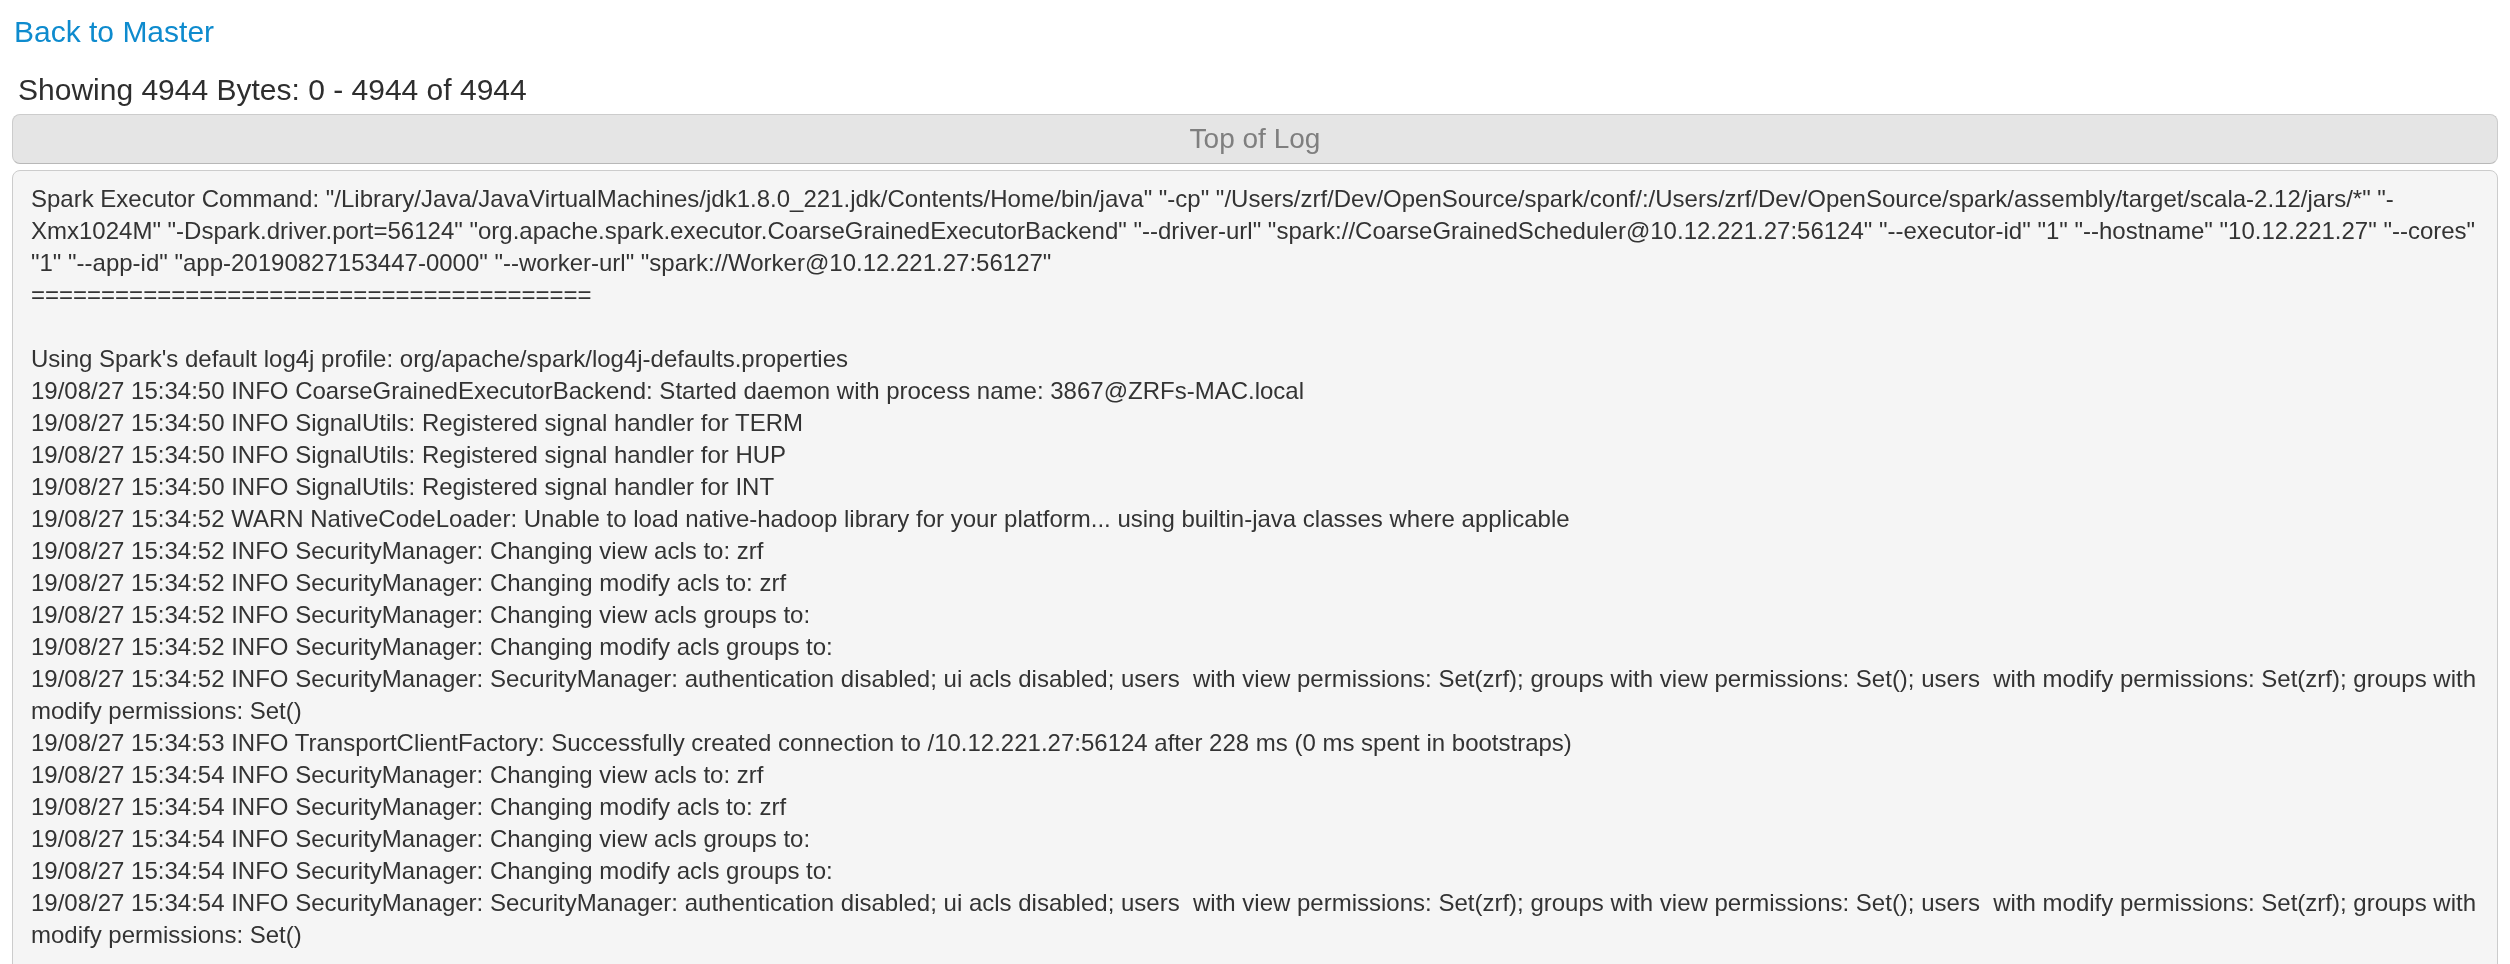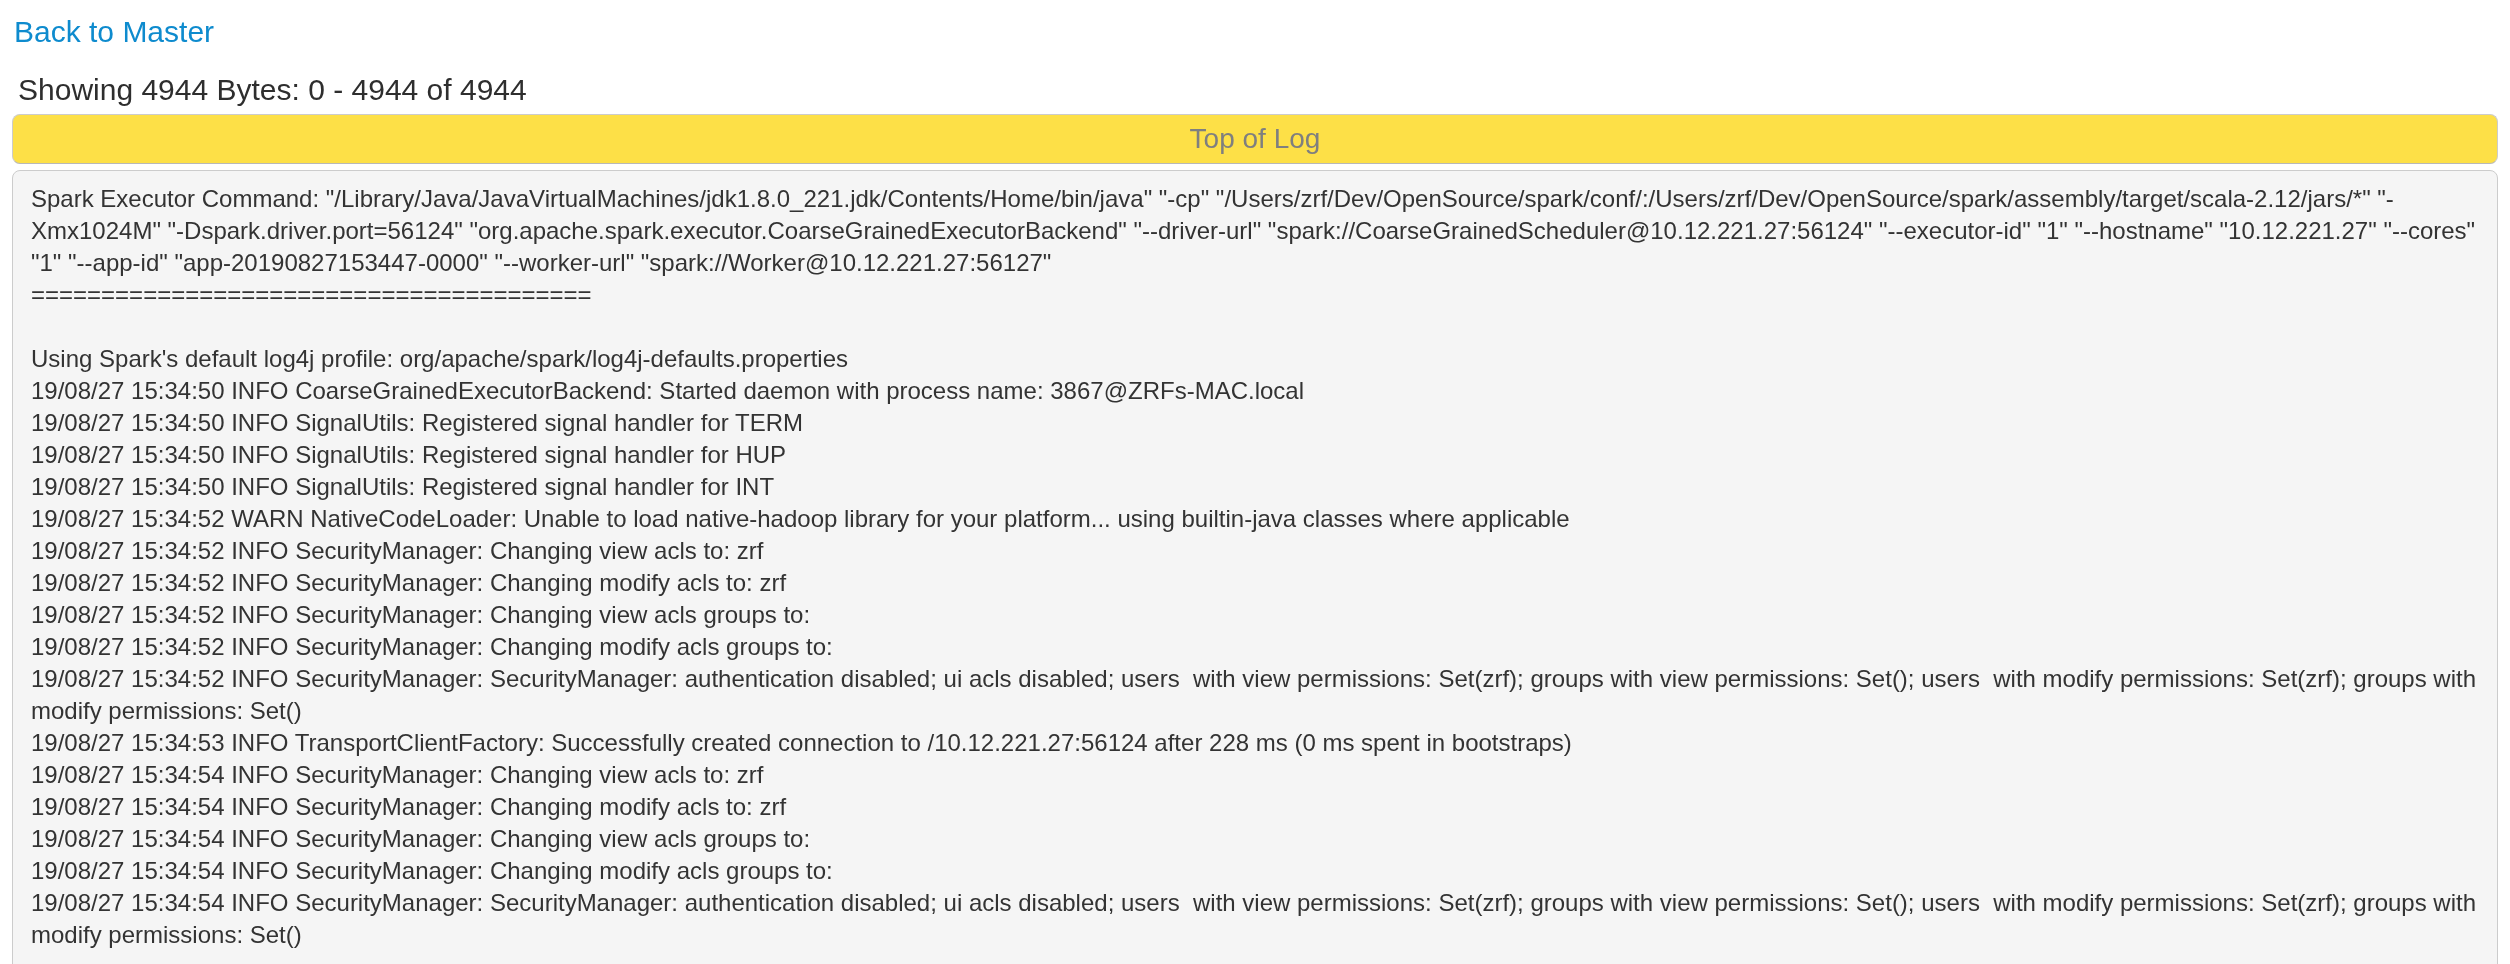--- a/index.html
+++ b/index.html
@@ -34,21 +34,21 @@
     line-height: 36px;
     font-weight: 400;
   }
   .log-content {
     margin-top: 6px;
   }
   .top-log-btn {
     display: block;
     width: 100%;
     height: 50px;
-    background: #fde047;
+    background: #e5e5e5;
     border: 1px solid #cccccc;
     border-bottom-color: #b8b8b8;
     border-radius: 8px;
     color: #7f7f7f;
     font-size: 28px;
     font-family: "Liberation Sans", "DejaVu Sans", sans-serif;
     text-align: center;
     cursor: default;
   }
   .log-pre {

